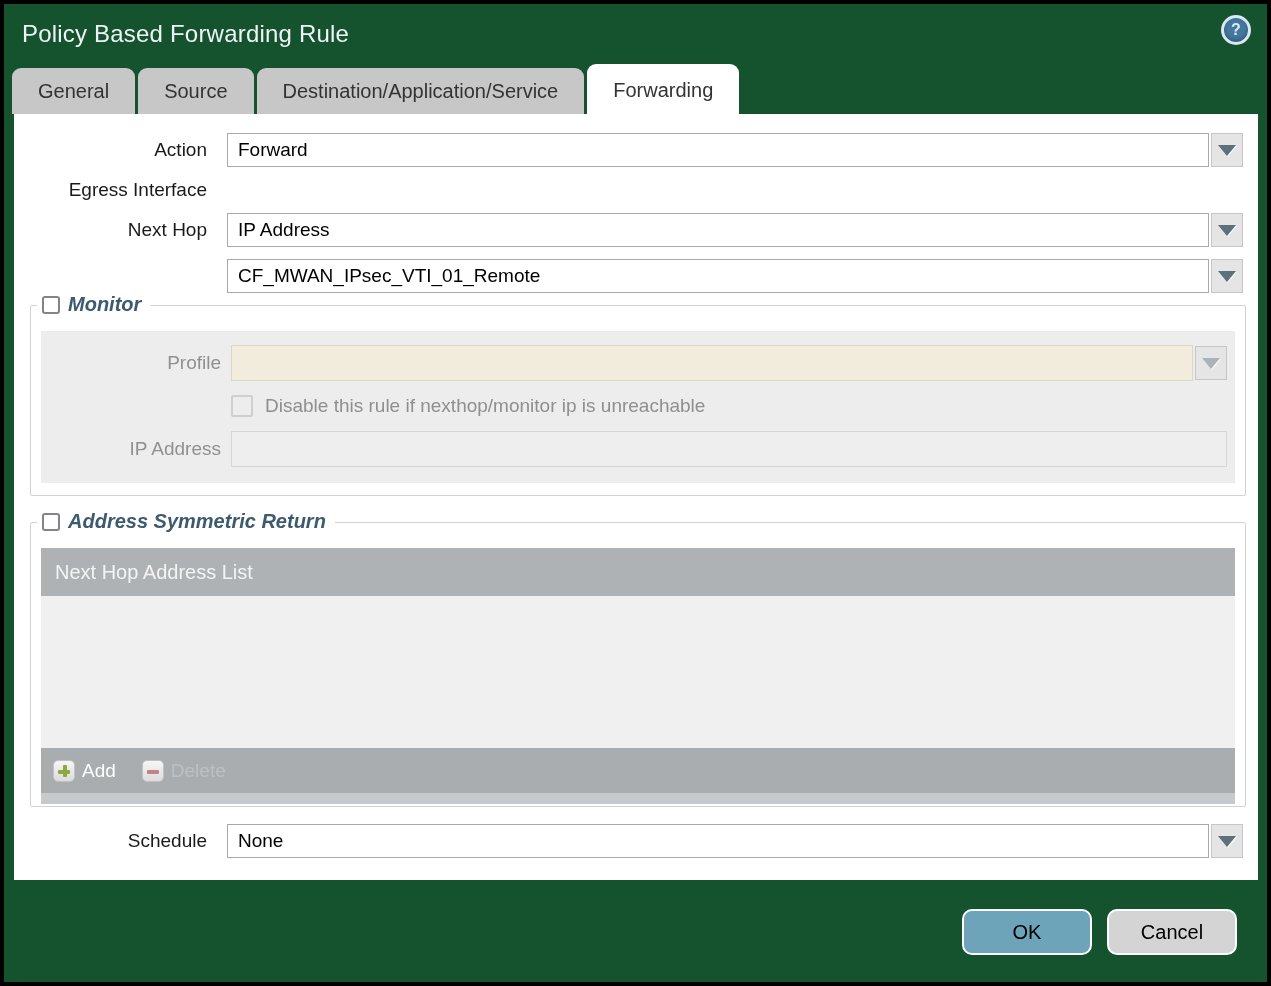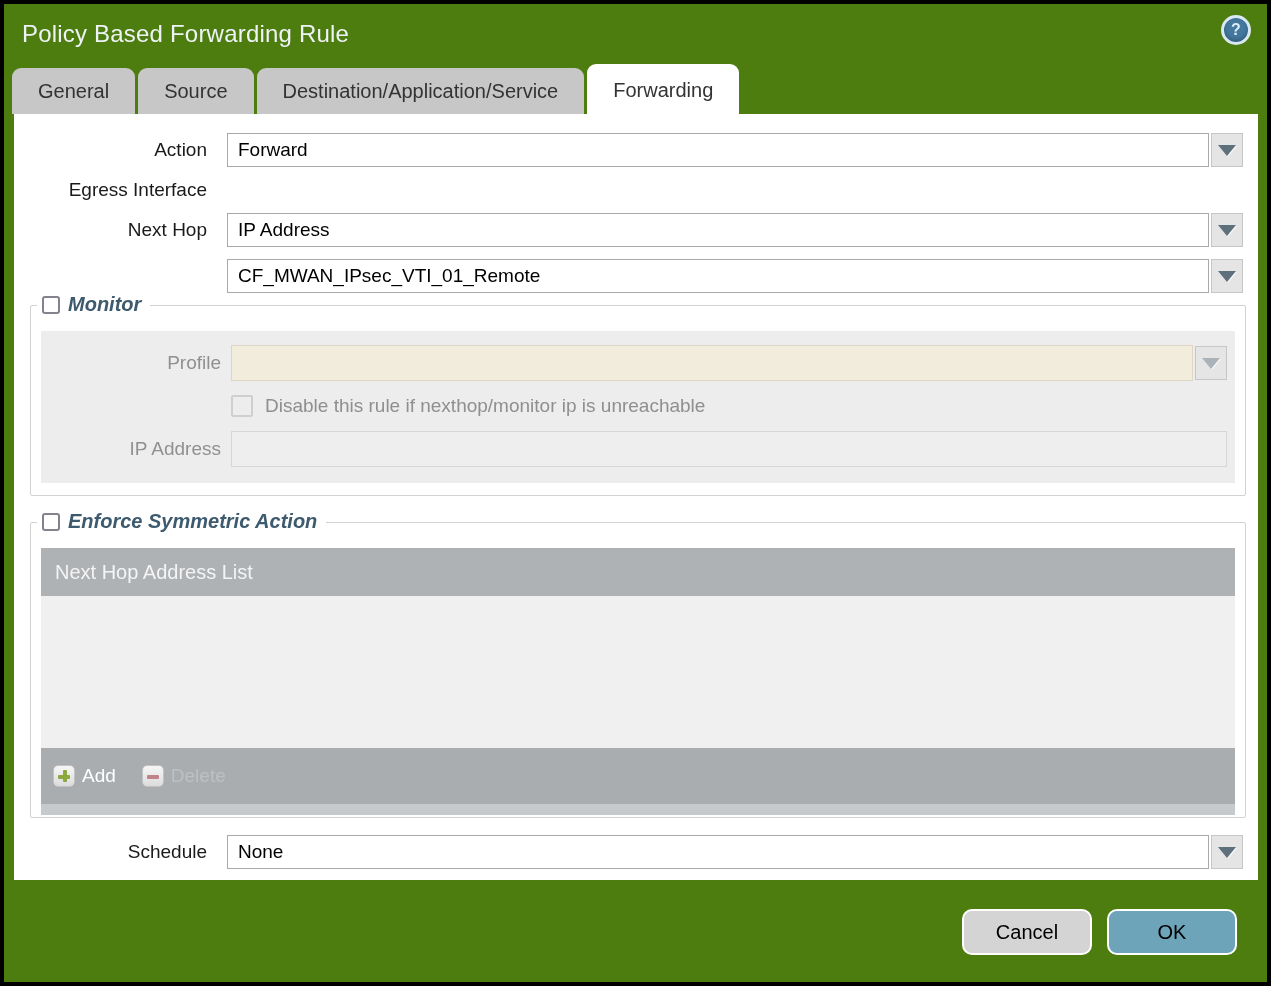--- a/index.html
+++ b/index.html
@@ -1,18 +1,18 @@
 <!DOCTYPE html>
 <html><head>
 <meta charset="utf-8">
 <style>
   * { box-sizing: border-box; margin: 0; padding: 0; }
   html,body { width:1271px; height:986px; font-family:"Liberation Sans", sans-serif; }
   #window { position:relative; width:1271px; height:986px; background:#000; }
-  #chrome { position:absolute; left:4px; top:4px; right:4px; bottom:4px; background:#4d7c0f; overflow:hidden; }
+  #chrome { position:absolute; left:4px; top:4px; right:4px; bottom:4px; background:#14532d; overflow:hidden; }
 
   
   .titlebar { position:relative; height:60px; }
   .title { position:absolute; left:18px; top:16px; font-size:24px; color:#eef3f6; letter-spacing:0.2px; }
   .help { position:absolute; right:16px; top:11px; width:30px; height:30px; border-radius:50%;
           background:#45789f; border:3px solid #d9e8f2; color:#dcedf8; font-weight:bold;
           font-size:16px; display:flex; align-items:center; justify-content:center; cursor:pointer;
           box-shadow: inset 0 -2px 4px rgba(0,0,0,0.25); }
 
   
@@ -54,21 +54,21 @@
   .dgray { flex:1; height:36px; background:#eeeeee; border:1px solid #d6d6d6; }
   .cbrow { margin-left:190px; display:flex; align-items:center; gap:12px; }
   .cbdisabled { width:22px; height:22px; border:2px solid #cfcfcf; border-radius:2px; background:#ededed; cursor:pointer; }
   .cbtext { font-size:19px; color:#8f8f8f; }
 
   
   .shtable { margin:0; }
   .thead { height:48px; background:#aeb2b5; color:#f4f4f4; font-size:20px; display:flex;
            align-items:center; padding-left:14px; }
   .tbody { height:152px; background:#f0f0f0; }
-  .tfoot { height:56px; background:#a9adb0; display:flex; align-items:center; padding-left:12px; gap:26px; }
+  .tfoot { height:45px; background:#a9adb0; display:flex; align-items:center; padding-left:12px; gap:26px; }
   .strip { height:11px; background:#c7cacc; }
   .tbtn { display:flex; align-items:center; gap:7px; cursor:pointer; }
   .ticon { position:relative; width:22px; height:22px; border-radius:5px; border:1px solid #c2c2c2;
            background:linear-gradient(#f6f6f6,#dcdcdc); }
   .ticon .h { position:absolute; left:4px; right:4px; top:9px; height:4px; border-radius:1px; }
   .ticon .v { position:absolute; top:4px; bottom:4px; left:9px; width:4px; border-radius:1px; }
   .add .h, .add .v { background:#8ca93d; }
   .del .h { background:#c2828a; }
   .tbtn .tlabel { font-size:19px; }
   .add-label { color:#ffffff; }
@@ -161,21 +161,21 @@
           <div class="drow">
             <div class="dlabel">IP Address</div>
             <div class="dgray"></div>
           </div>
         </div>
       </div>
 
       <div class="fieldset sym">
         <div class="legend">
           <span class="cb"></span>
-          <span class="ltext">Enforce Symmetric Action</span>
+          <span class="ltext">Address Symmetric Return</span>
         </div>
         <div class="shtable">
           <div class="thead">Next Hop Address List</div>
           <div class="tbody"></div>
           <div class="tfoot">
             <div class="tbtn">
               <span class="ticon add">
                   <span class="h"></span>
                   <span class="v"></span>
                 </span>
@@ -198,18 +198,18 @@
           <div class="tinput">None</div>
           <div class="ddbtn">
               <span class="ddarrow"></span>
             </div>
         </div>
       </div>
 
     </div>
 
     <div class="footer">
+      <button class="btn ok">OK</button>
       <button class="btn cancel">Cancel</button>
-      <button class="btn ok">OK</button>
     </div>
 
   </div>
 </div>
 
 </body></html>

